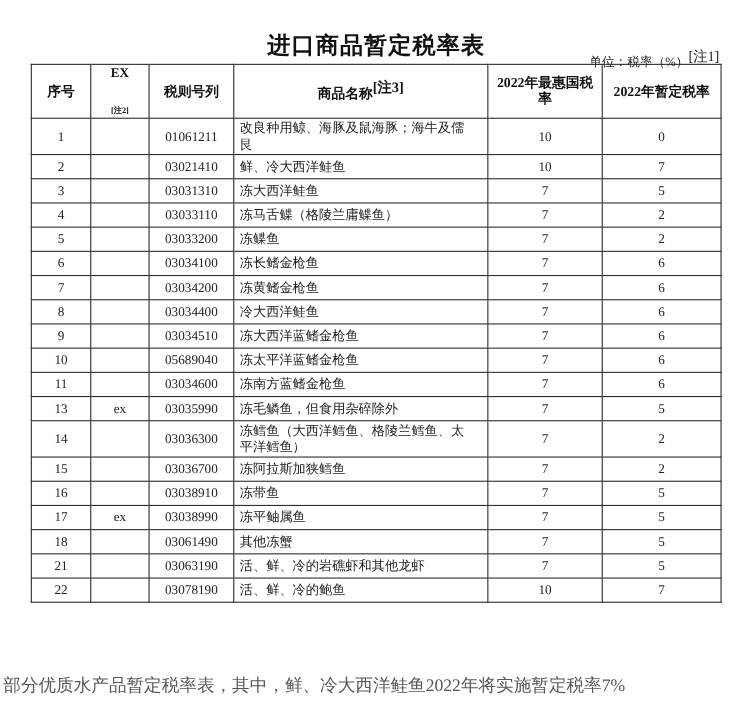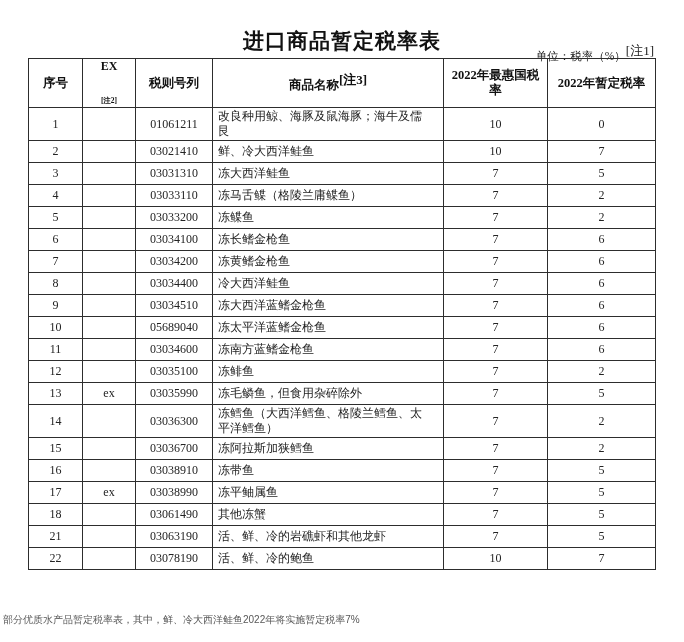--- a/index.html
+++ b/index.html
@@ -58,22 +58,22 @@
     text-align: left;
     padding-left: 5px;
     padding-right: 21px;
     margin-top: 20px;
   }
   .ex-head-top { display: block; line-height: 12px; font-size: 12px; }
   .ex-head-sub { display: block; line-height: 10px; font-size: 7.5px; font-weight: bold; margin-top: 24px; }
   .bottom-caption {
     position: absolute;
     left: 3px; top: 613px;
-    font-family: Liberation Sans, sans-serif;
-    font-size: 10px;
+    font-family: Liberation Serif, serif;
+    font-size: 16px;
     color: #575757;
   }
 </style>
 </head>
 <body>
 
 <div class="doc-title">进口商品暂定税率表</div>
 
 <div class="unit-note"><span>单位：税率（%）</span><sup>[注1]</sup></div>
 
@@ -192,28 +192,20 @@
 
   <tr>
     <td>11</td>
     <td></td>
     <td>03034600</td>
     <td class="cell-name">冻南方蓝鳍金枪鱼</td>
     <td>7</td>
     <td>6</td>
   </tr>
 
-  <tr>
-    <td>12</td>
-    <td></td>
-    <td>03035100</td>
-    <td class="cell-name">冻鲱鱼</td>
-    <td>7</td>
-    <td>2</td>
-  </tr>
 
   <tr>
     <td>13</td>
     <td>ex</td>
     <td>03035990</td>
     <td class="cell-name">冻毛鳞鱼，但食用杂碎除外</td>
     <td>7</td>
     <td>5</td>
   </tr>
 

